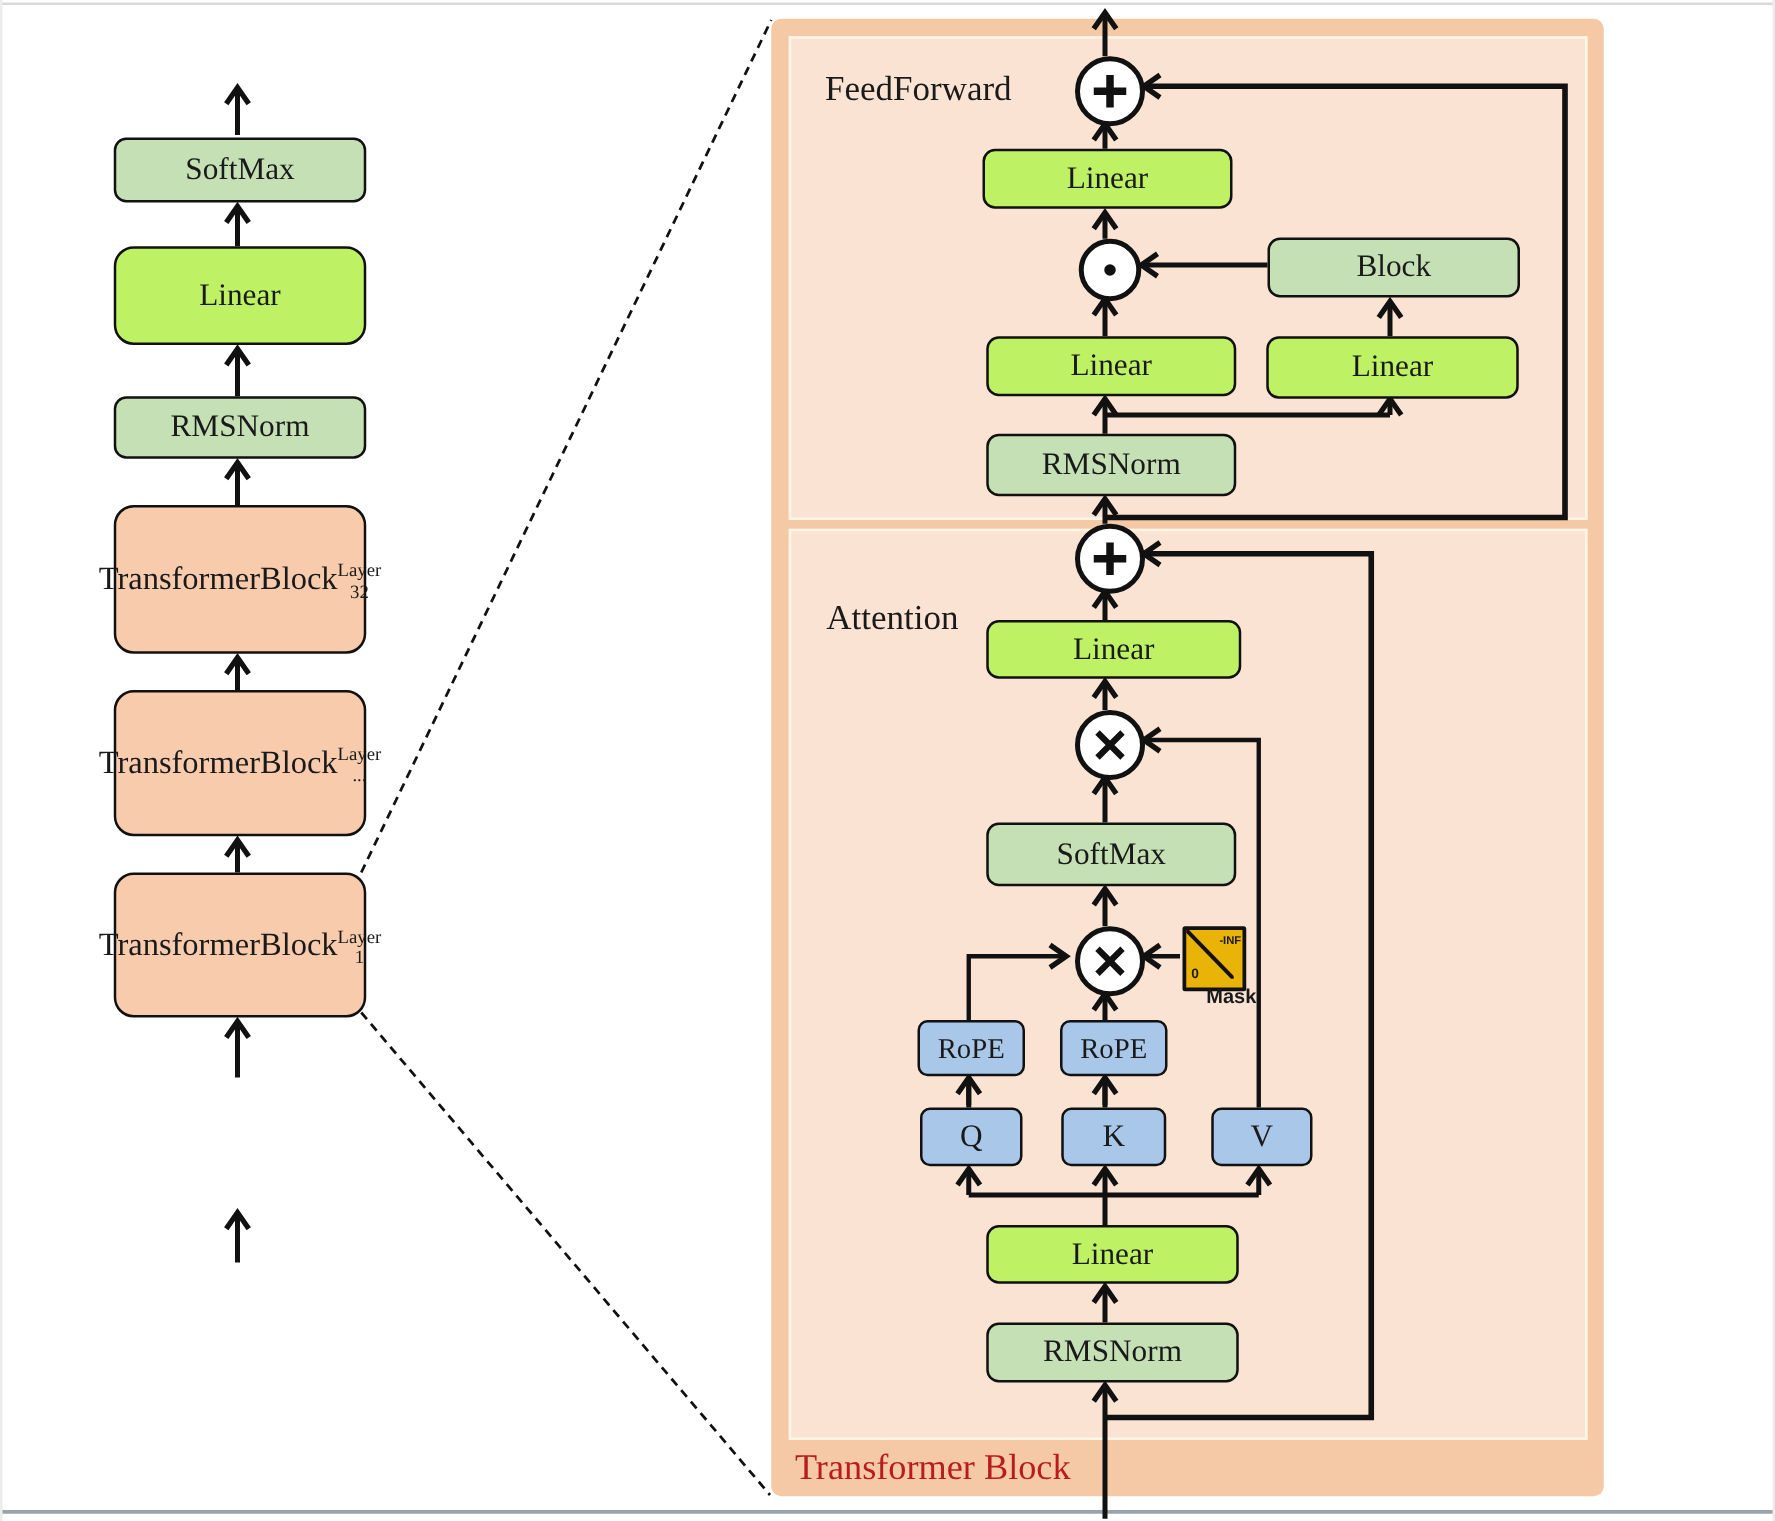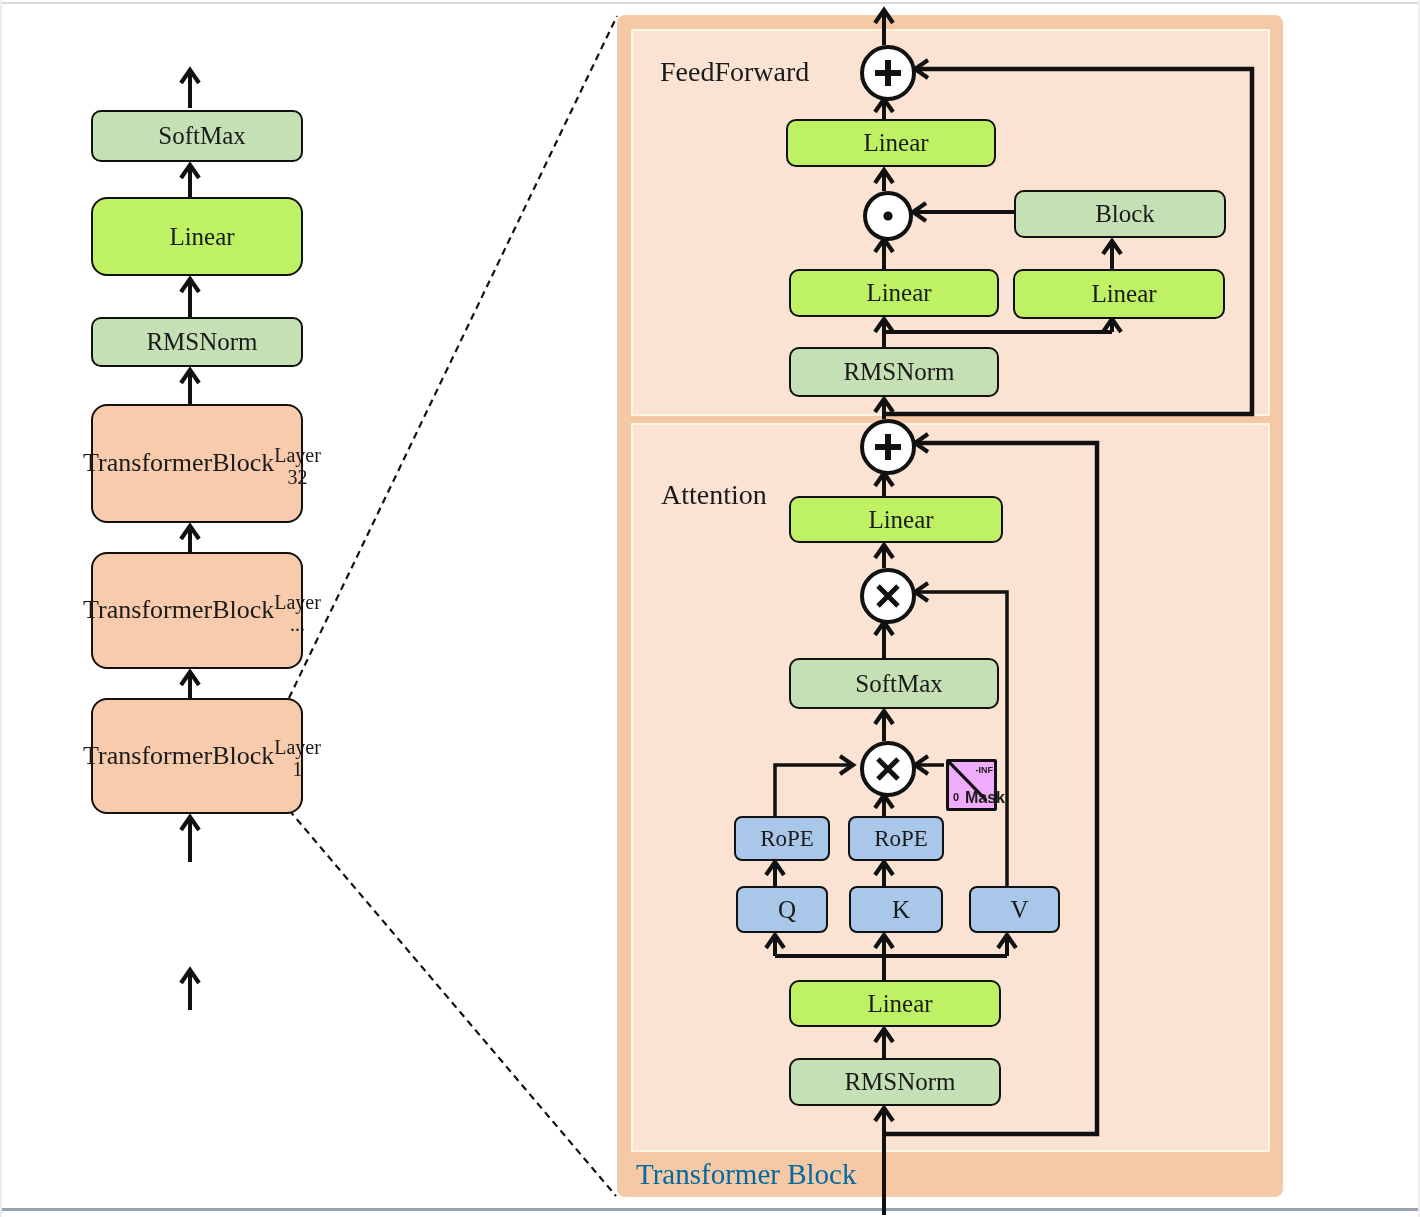--- a/index.html
+++ b/index.html
@@ -13,36 +13,36 @@
   .panel-outer{position:absolute;left:617px;top:15px;width:666px;height:1182px;
                background:#f5c9a5;border-radius:8px;z-index:1;}
   .panel-inner{position:absolute;background:#fae3d3;border:2px solid #fdf6e6;z-index:2;}
   #ff-panel{left:631px;top:29px;width:635px;height:383px;}
   #attn-panel{left:631px;top:423px;width:635px;height:725px;}
 
   svg.wires{position:absolute;left:0;top:0;z-index:5;}
 
   .node{position:absolute;display:flex;align-items:center;justify-content:center;
         border:2.5px solid #111;border-radius:10px;z-index:10;font-size:25px;line-height:1.1;
-        text-align:center;padding-left:10px;}
+        text-align:center;}
   .green{background:#c5e0b4;}
   .blue{background:#bef264;}
   .blue-sm{background:#a9c7e8;}
   .orange{background:#f8cbad;}
   .bigblock{border-radius:16px;font-size:26px;flex-direction:row;}
-  .bigblock .sub{font-size:20px;margin-top:4px;}
+  .bigblock .sub{font-size:15px;margin-top:4px;}
 
   .opcircle{position:absolute;border:4px solid #111;border-radius:50%;background:#fff;
             z-index:10;display:flex;align-items:center;justify-content:center;}
 
   .sec-label{position:absolute;z-index:12;font-size:28px;}
-  .panel-title{position:absolute;z-index:12;font-size:29px;color:#0369a1;}
-
-  #mask-box{position:absolute;left:946px;top:741px;width:45px;height:46px;background:#f0abfc;
-            border:3.5px solid #111;border-radius:2px;z-index:10;margin-top:18px;}
+  .panel-title{position:absolute;z-index:12;font-size:29px;color:#b91c1c;}
+
+  #mask-box{position:absolute;left:946px;top:741px;width:45px;height:46px;background:#eab308;
+            border:3.5px solid #111;border-radius:2px;z-index:10;}
   #mask-box .neg{position:absolute;right:1px;top:3px;font-family:"Liberation Sans",sans-serif;
                  font-weight:bold;font-size:9px;}
   #mask-box .zero{position:absolute;left:4px;bottom:5px;font-family:"Liberation Sans",sans-serif;
                   font-weight:bold;font-size:11px;}
   #mask-label{position:absolute;left:952px;top:789px;width:66px;text-align:center;z-index:10;
               font-family:"Liberation Sans",sans-serif;font-weight:bold;font-size:16px;}
 </style>
 </head>
 <body>
 

